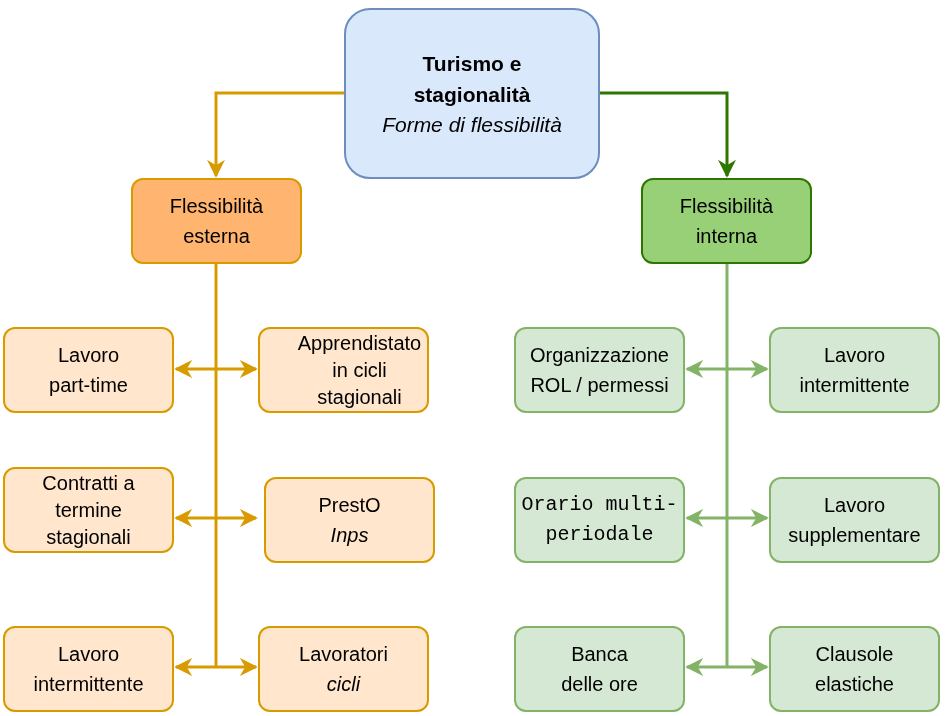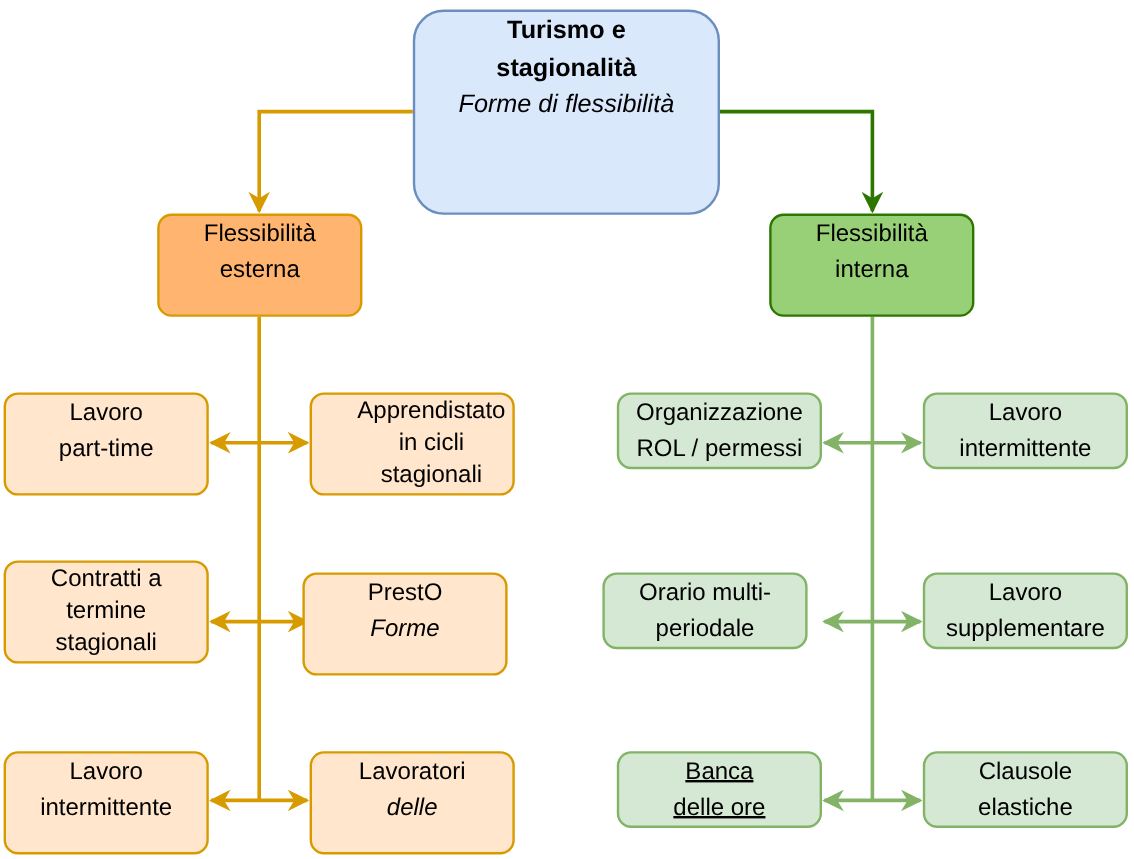--- a/index.html
+++ b/index.html
@@ -1,29 +1,29 @@
 <!DOCTYPE html>
 <html><head>
 <meta charset="utf-8">
 <style>
   html, body { margin: 0; padding: 0; background: #ffffff; }
   body { width: 945px; height: 716px; position: relative; overflow: hidden;
          font-family: "Liberation Sans", sans-serif; color: #000; }
   svg.wires { position: absolute; left: 0; top: 0; }
   .box { position: absolute; box-sizing: border-box; border-radius: 12px;
-         display: flex; flex-direction: column; align-items: center; 
+         display: flex; flex-direction: column; align-items: center; justify-content: center;
          text-align: center; font-size: 20px; line-height: 30px; border-width: 2px; border-style: solid; }
   .root { left: 344px; top: 8px; width: 256px; height: 171px;
           background: #dae8fc; border-color: #6c8ebf; border-radius: 26px; }
   .root .title { font-weight: bold; font-size: 21px; line-height: 31px; }
   .root .subtitle { font-style: italic; font-size: 21px; }
   .ext-head { left: 131px; top: 178px; width: 171px; height: 86px; background: #ffb570; border-color: #d79b00; }
   .int-head { left: 641px; top: 178px; width: 171px; height: 86px; background: #97d077; border-color: #2d7600; }
   .ext { background: #ffe6cc; border-color: #d79b00; width: 171px; height: 86px; }
-  .int { background: #d5e8d4; border-color: #82b366; width: 171px; height: 64px; }
+  .int { background: #d5e8d4; border-color: #82b366; width: 171px; height: 86px; }
   .it { font-style: italic; }
 </style>
 </head>
 <body>
 
 <svg class="wires" width="945" height="716">
   <defs>
     <marker id="arrOrange" viewBox="0 0 10 10" refX="9" refY="5" markerWidth="6" markerHeight="6" orient="auto-start-reverse">
       <path d="M0,0 L10,5 L0,10 L3,5 z" fill="#d79b00"></path>
     </marker>
@@ -73,49 +73,49 @@
 <div class="box ext" style="left:258px;top:327px;line-height:27px;padding-left:32px;">
   <div>Apprendistato</div>
   <div>in cicli</div>
   <div>stagionali</div>
 </div>
 <div class="box ext" style="left:3px;top:467px;line-height:27px;">
   <div>Contratti a</div>
   <div>termine</div>
   <div>stagionali</div>
 </div>
-<div class="box ext" style="left:252px;top:477px;">
+<div class="box ext" style="left:264px;top:477px;">
   <div>PrestO</div>
-  <div class="it">Forme</div>
+  <div class="it">Inps</div>
 </div>
 <div class="box ext" style="left:3px;top:626px;">
   <div>Lavoro</div>
   <div>intermittente</div>
 </div>
 <div class="box ext" style="left:258px;top:626px;">
   <div>Lavoratori</div>
-  <div class="it">delle</div>
+  <div class="it">cicli</div>
 </div>
 
 <div class="box int" style="left:514px;top:327px;">
   <div>Organizzazione</div>
   <div>ROL / permessi</div>
 </div>
 <div class="box int" style="left:769px;top:327px;">
   <div>Lavoro</div>
   <div>intermittente</div>
 </div>
-<div class="box int" style="left:502px;top:477px;">
+<div class="box int" style="left:514px;top:477px;font-family:Liberation Mono, monospace;">
   <div>Orario multi-</div>
   <div>periodale</div>
 </div>
 <div class="box int" style="left:769px;top:477px;">
   <div>Lavoro</div>
   <div>supplementare</div>
 </div>
-<div class="box int" style="left:514px;top:626px;text-decoration:underline;">
+<div class="box int" style="left:514px;top:626px;">
   <div>Banca</div>
   <div>delle ore</div>
 </div>
 <div class="box int" style="left:769px;top:626px;">
   <div>Clausole</div>
   <div>elastiche</div>
 </div>
 
 </body></html>

